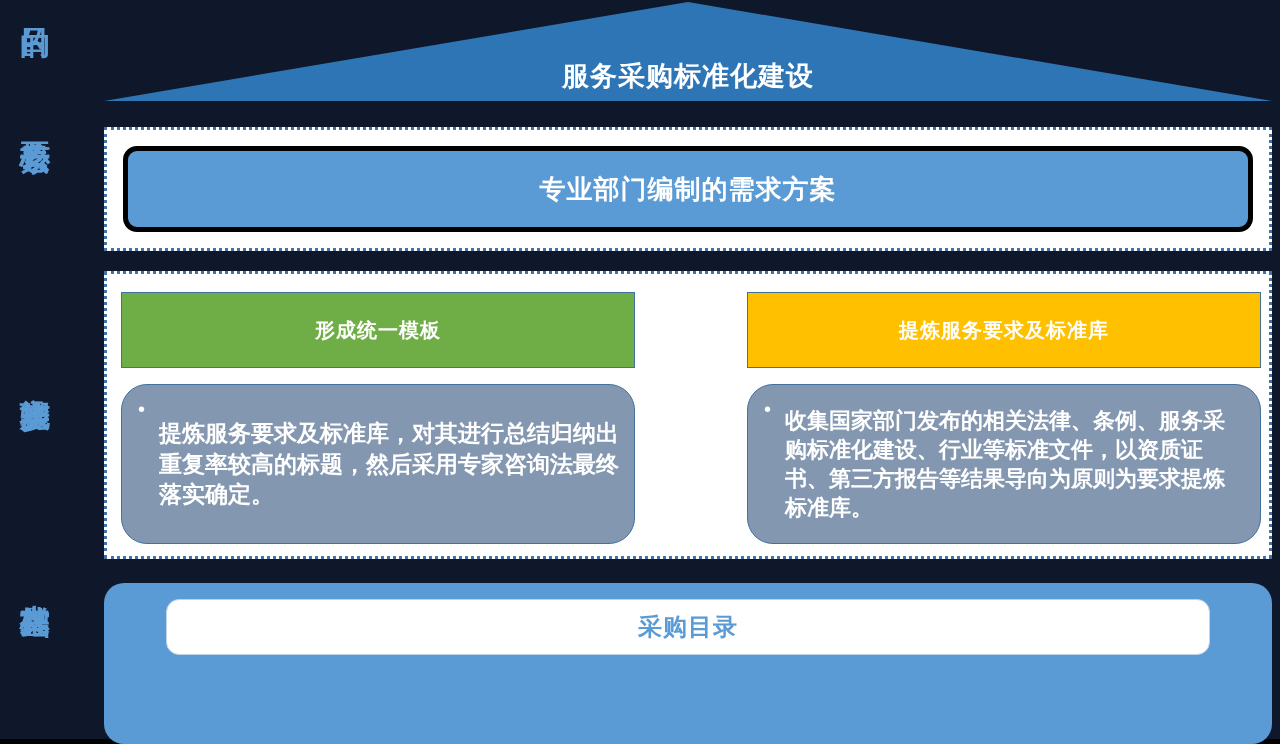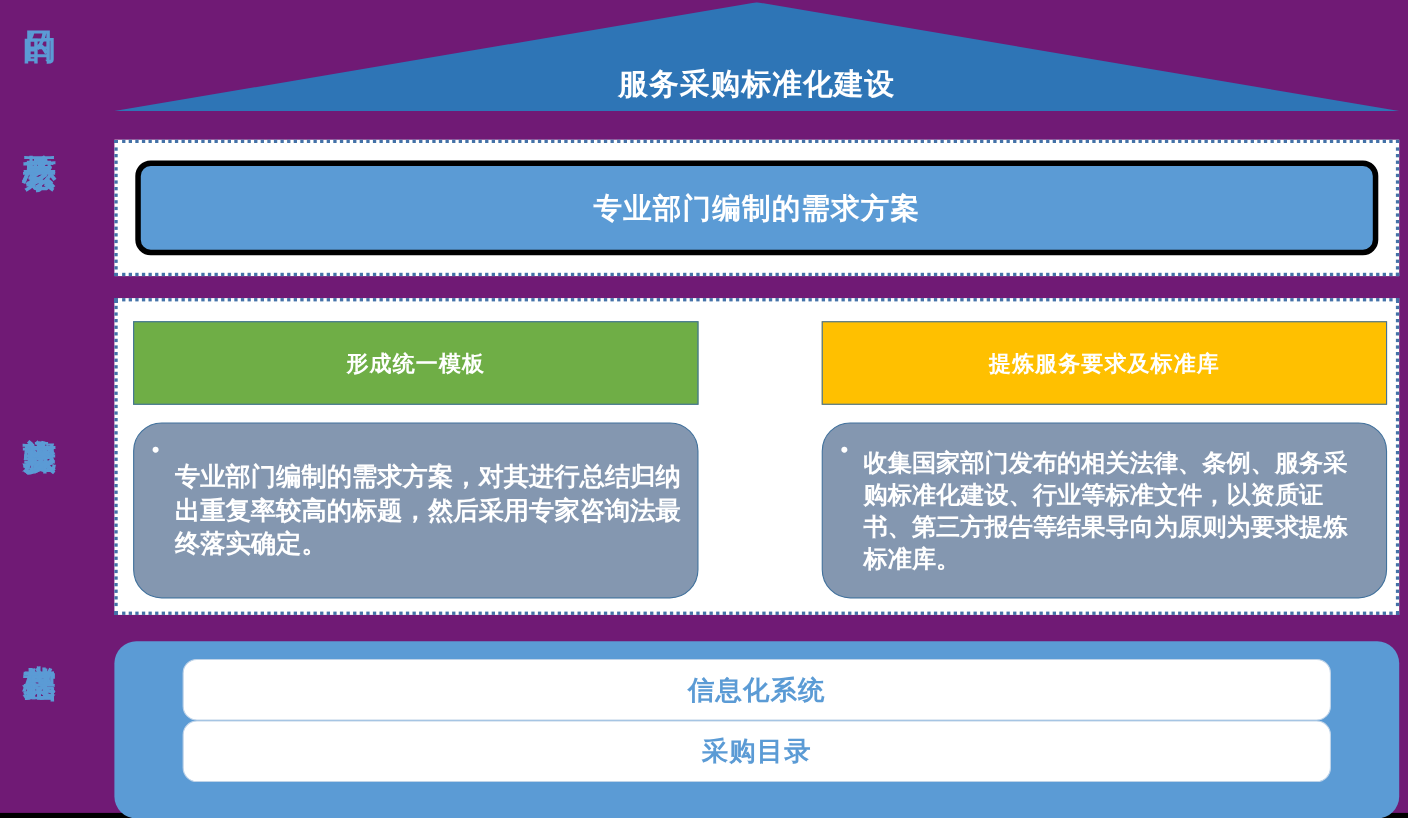--- a/index.html
+++ b/index.html
@@ -8,21 +8,21 @@
     height: 744px;
     background: #000000;
     font-family: "Liberation Sans", "DejaVu Sans", sans-serif;
     overflow: hidden;
   }
 
   #stage {
     position: relative;
     width: 1280px;
     height: 739px;
-    background: #701a75;
+    background: #0f172a;
     padding-left: 32px;
   }
 
   
   .rail-label {
     position: absolute;
     left: 6px;
     width: 44px;
     writing-mode: vertical-rl;
     text-orientation: upright;
@@ -211,38 +211,35 @@
   </div>
 
   <div class="dotted-frame" id="steps-frame">
 
     <div class="step-col" id="step-col-left">
       <div class="step-header step-header-green">
         <span class="step-header-label">形成统一模板</span>
       </div>
       <div class="step-body">
         <span class="step-bullet">•</span>
-        <span class="step-text">专业部门编制的需求方案，对其进行总结归纳出重复率较高的标题，然后采用专家咨询法最终落实确定。</span>
+        <span class="step-text">提炼服务要求及标准库，对其进行总结归纳出重复率较高的标题，然后采用专家咨询法最终落实确定。</span>
       </div>
     </div>
 
     <div class="step-col" id="step-col-right">
       <div class="step-header step-header-yellow">
         <span class="step-header-label">提炼服务要求及标准库</span>
       </div>
       <div class="step-body">
         <span class="step-bullet">•</span>
         <span class="step-text" id="step-text-right">收集国家部门发布的相关法律、条例、服务采购标准化建设、行业等标准文件，以资质证书、第三方报告等结果导向为原则为要求提炼标准库。</span>
       </div>
     </div>
 
   </div>
 
   <div id="foundation">
     <div class="foundation-item">
-      <span class="foundation-label">信息化系统</span>
-    </div>
-    <div class="foundation-item">
       <span class="foundation-label">采购目录</span>
     </div>
   </div>
 
 </div>
 
 </body></html>

